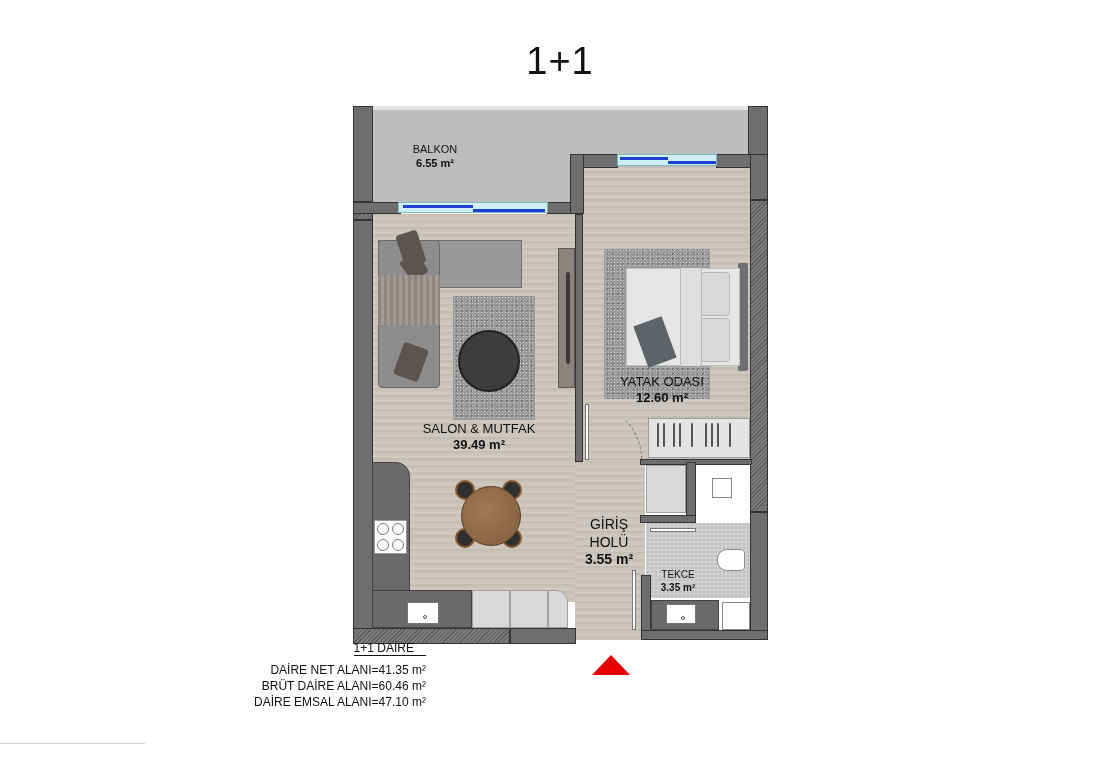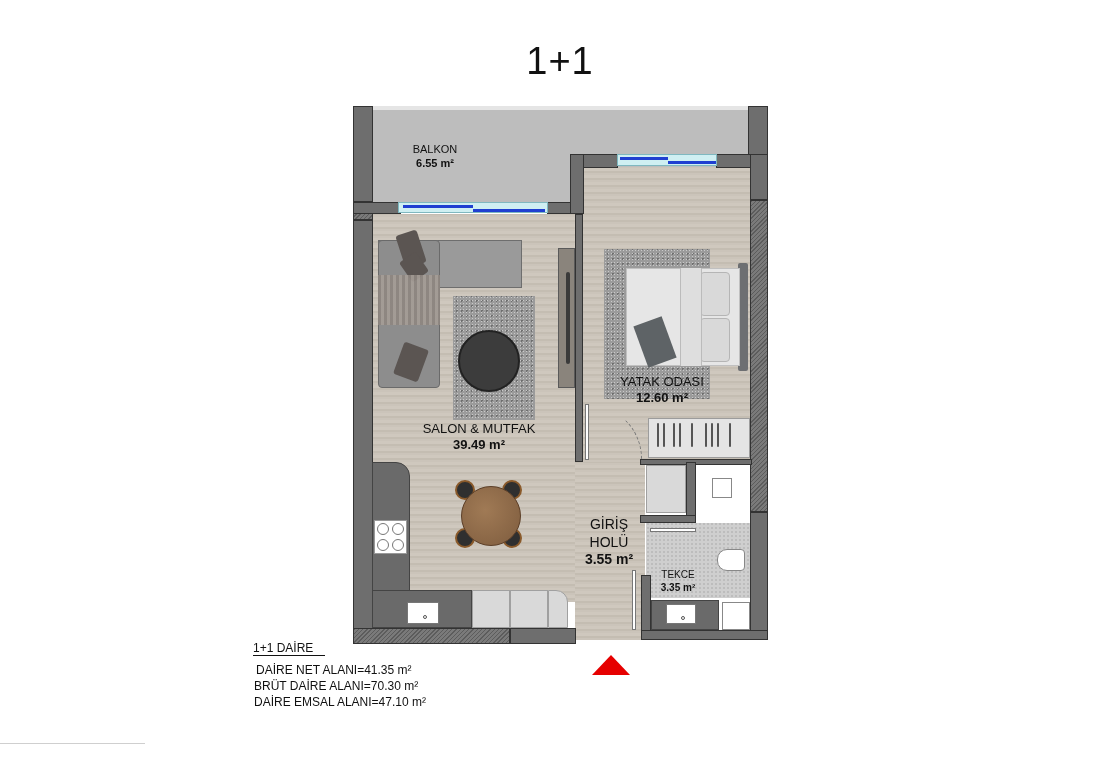--- a/index.html
+++ b/index.html
@@ -59,21 +59,21 @@
   .fixture-white { position: absolute; background: #fff; border: 1px solid #888; }
 
   .door-leaf { position: absolute; background: #fff; border: 1px solid #777; }
   .door-swing { position: absolute; border: 1px dashed #777; border-color: #777 transparent transparent transparent; border-radius: 50%; }
 
   .entrance-arrow { position: absolute; width: 0; height: 0;
     border-left: 19px solid transparent; border-right: 19px solid transparent; border-bottom: 20px solid #e60000; }
 
   .watermark { position: absolute; color: rgba(255,255,255,0.35); font-size: 64px; font-weight: 700; letter-spacing: 6px; }
 
-  .legend { position: absolute; left: 253px; top: 641px; font-size: 12px; color: #111; }
+  .legend { position: absolute; left: 253px; top: 641px; font-size: 12px; color: #111; text-align: right; }
   .legend .heading { display: inline-block; font-size: 12px; border-bottom: 1px solid #111; padding-right: 12px; margin-bottom: 6px; }
   .legend .line { display: block; line-height: 16px; white-space: nowrap; }
 
   .bottom-rule { position: absolute; left: 0; top: 743px; width: 145px; height: 1px; background: #cfcfcf; }
 </style>
 </head>
 <body>
 
 <div class="title">1+1</div>
 
@@ -214,17 +214,17 @@
     <span class="name">TEKCE</span>
     <span class="area">3.35 m²</span>
   </div>
 
   <div class="entrance-arrow" style="left:592px; top:655px;"></div>
 </div>
 
 <div class="legend">
   <span class="heading">1+1 DAİRE</span>
   <span class="line" style="margin-left:3px;">DAİRE NET ALANI=41.35 m²</span>
-  <span class="line" style="margin-left:1px;">BRÜT DAİRE ALANI=70.30 m²</span>
+  <span class="line" style="margin-left:1px;">BRÜT DAİRE ALANI=60.46 m²</span>
   <span class="line" style="margin-left:1px;">DAİRE EMSAL ALANI=47.10 m²</span>
 </div>
 
 <div class="bottom-rule"></div>
 
 </body></html>

